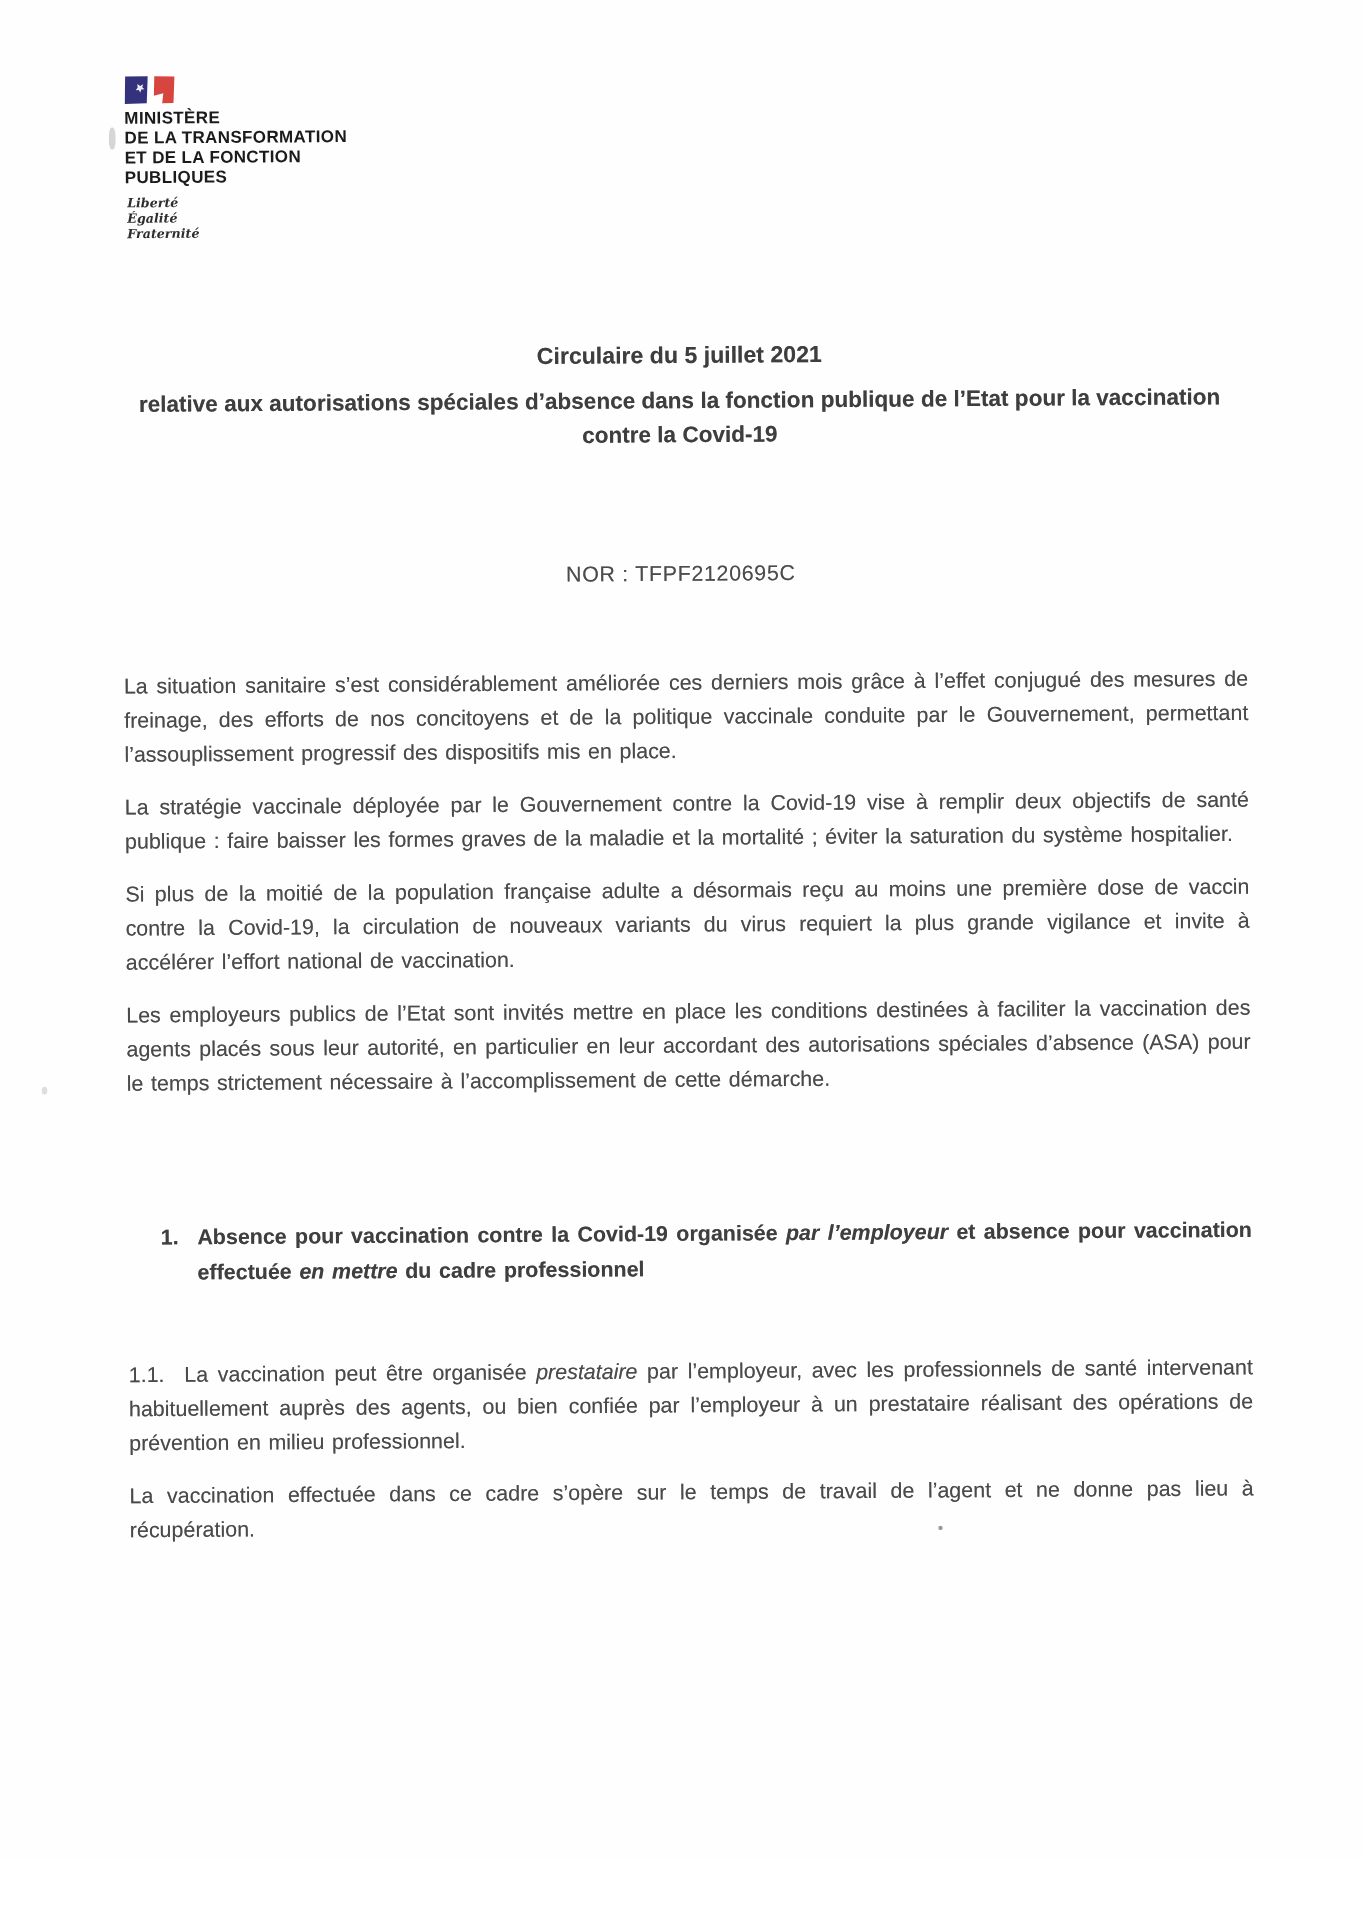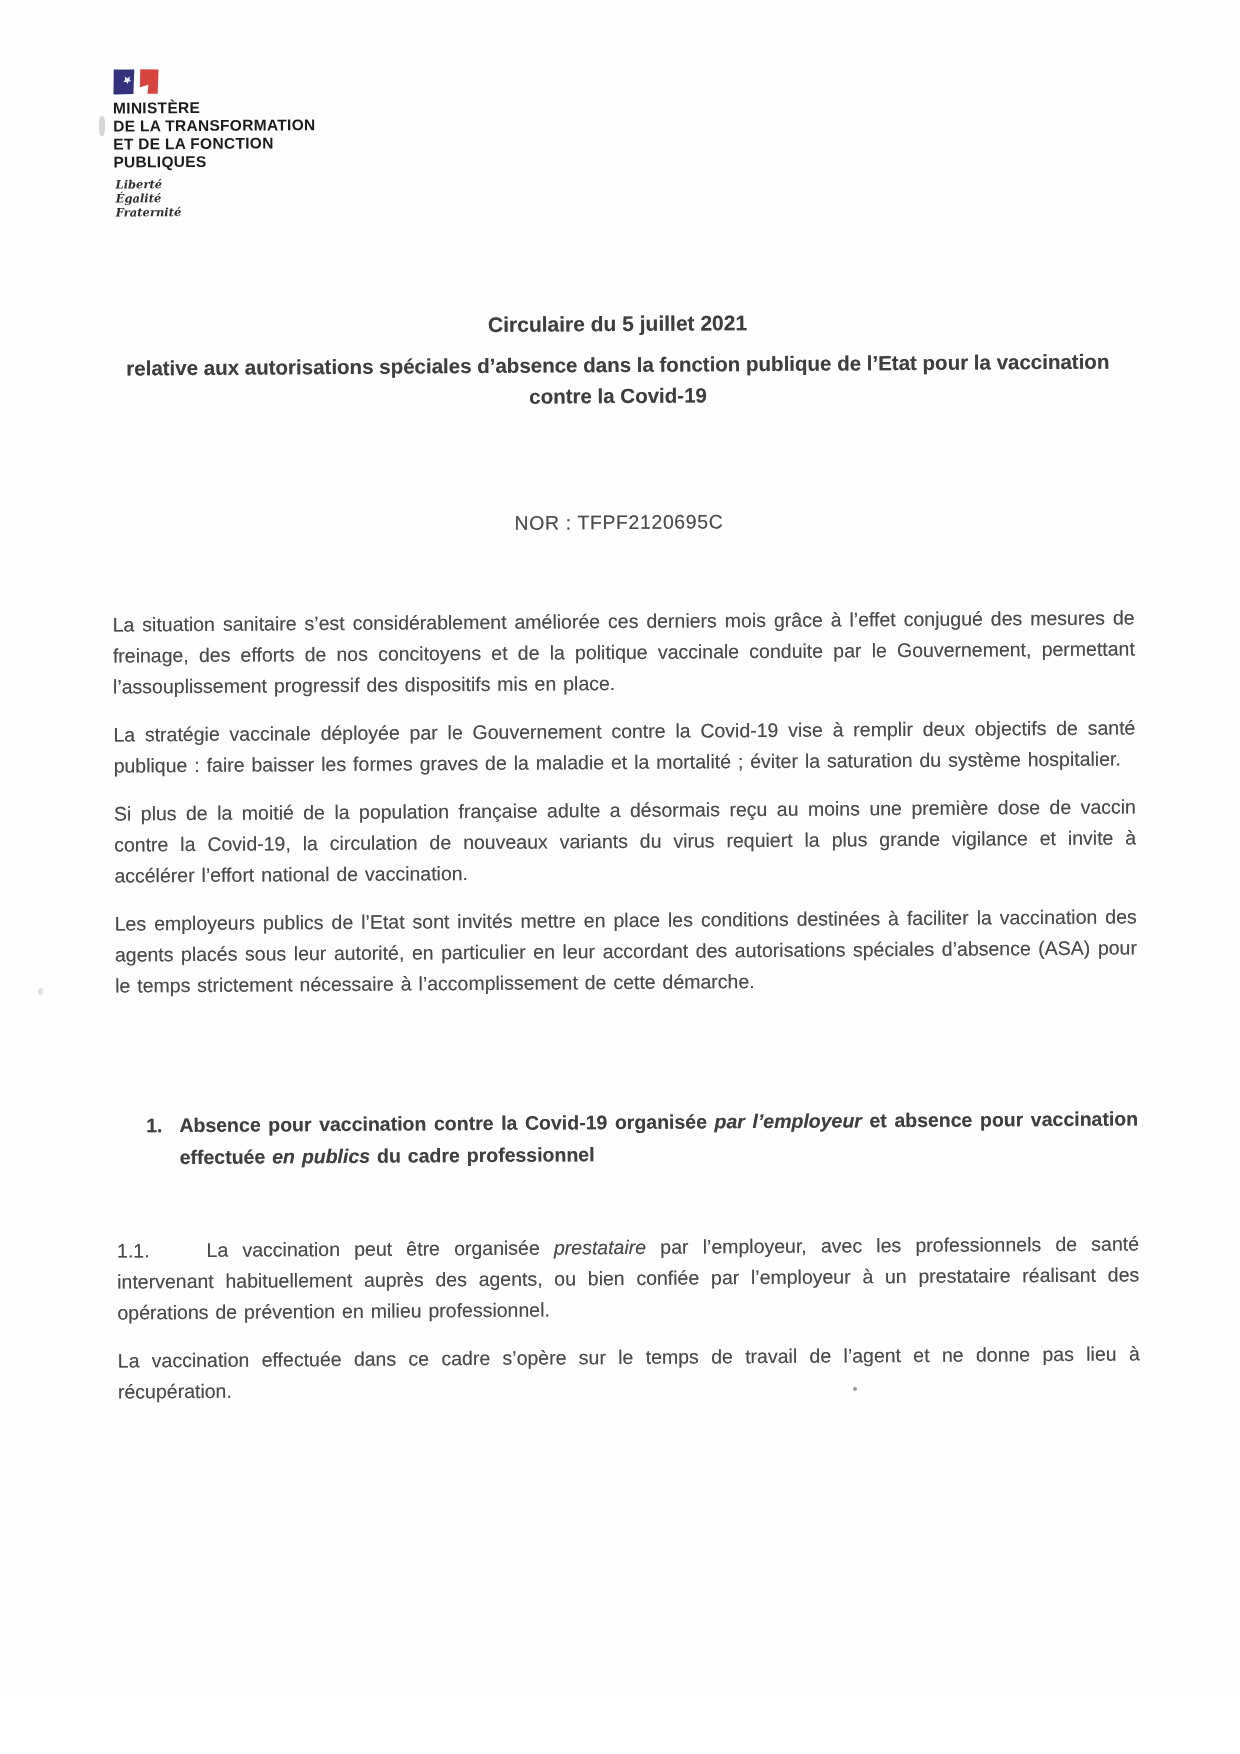--- a/index.html
+++ b/index.html
@@ -92,21 +92,21 @@
     padding-left: 30px;
     margin-top: 108px;
     margin-bottom: 0;
     font-weight: bold;
     color: #3f3f3f;
     line-height: 32px;
     text-align: justify;
   }
   .heading1 em { font-style: italic; }
   .p11 { margin-top: 62px; }
-  .num11 { margin-right: 57px; }
+  .num11 { margin-right: 18px; }
   .closing { margin-top: 0; }
 
   
   .speck { position: absolute; border-radius: 50%; pointer-events: none; }
   .speck-a { left: 38px;  top: 988px;  width: 5px; height: 7px; background: #b9b9b9; opacity: .45; }
   .speck-b { left: 853px; top: 1387px; width: 4px; height: 4px; background: #6f6f6f; opacity: .7; }
   .speck-c { left: 99px;  top: 116px;  width: 6px; height: 20px; background: #9a9a9a; opacity: .4; border-radius: 40%; }
 </style>
 </head>
 <body>
@@ -141,21 +141,21 @@
 
     <div class="body-text">
 
       <p class="para">La situation sanitaire s’est considérablement améliorée ces derniers mois grâce à l’effet conjugué des mesures de freinage, des efforts de nos concitoyens et de la politique vaccinale conduite par le Gouvernement, permettant l’assouplissement progressif des dispositifs mis en place.</p>
       <p class="para">La stratégie vaccinale déployée par le Gouvernement contre la Covid-19 vise à remplir deux objectifs de santé publique : faire baisser les formes graves de la maladie et la mortalité ; éviter la saturation du système hospitalier.</p>
       <p class="para">Si plus de la moitié de la population française adulte a désormais reçu au moins une première dose de vaccin contre la Covid-19, la circulation de nouveaux variants du virus requiert la plus grande vigilance et invite à accélérer l’effort national de vaccination.</p>
       <p class="para">Les employeurs publics de l’Etat sont invités mettre en place les conditions destinées à faciliter la vaccination des agents placés sous leur autorité, en particulier en leur accordant des autorisations spéciales d’absence (ASA) pour le temps strictement nécessaire à l’accomplissement de cette démarche.</p>
 
       <div class="heading1">
         <span class="hnum">1.</span>
-        <span class="htext"><span>Absence pour vaccination contre la Covid-19 organisée </span><em>par l’employeur</em><span> et absence pour vaccination effectuée </span><em>en publics</em><span> du cadre professionnel</span></span>
+        <span class="htext"><span>Absence pour vaccination contre la Covid-19 organisée </span><em>par l’employeur</em><span> et absence pour vaccination effectuée </span><em>en mettre</em><span> du cadre professionnel</span></span>
       </div>
 
       <p class="para p11"><span class="num11">1.1.</span><span>La vaccination peut être organisée </span><em>prestataire</em><span> par l’employeur, avec les professionnels de santé intervenant habituellement auprès des agents, ou bien confiée par l’employeur à un prestataire réalisant des opérations de prévention en milieu professionnel.</span></p>
 
       <p class="para closing">La vaccination effectuée dans ce cadre s’opère sur le temps de travail de l’agent et ne donne pas lieu à récupération.</p>
 
     </div>
   </div>
 
   <div class="speck speck-a"></div>

